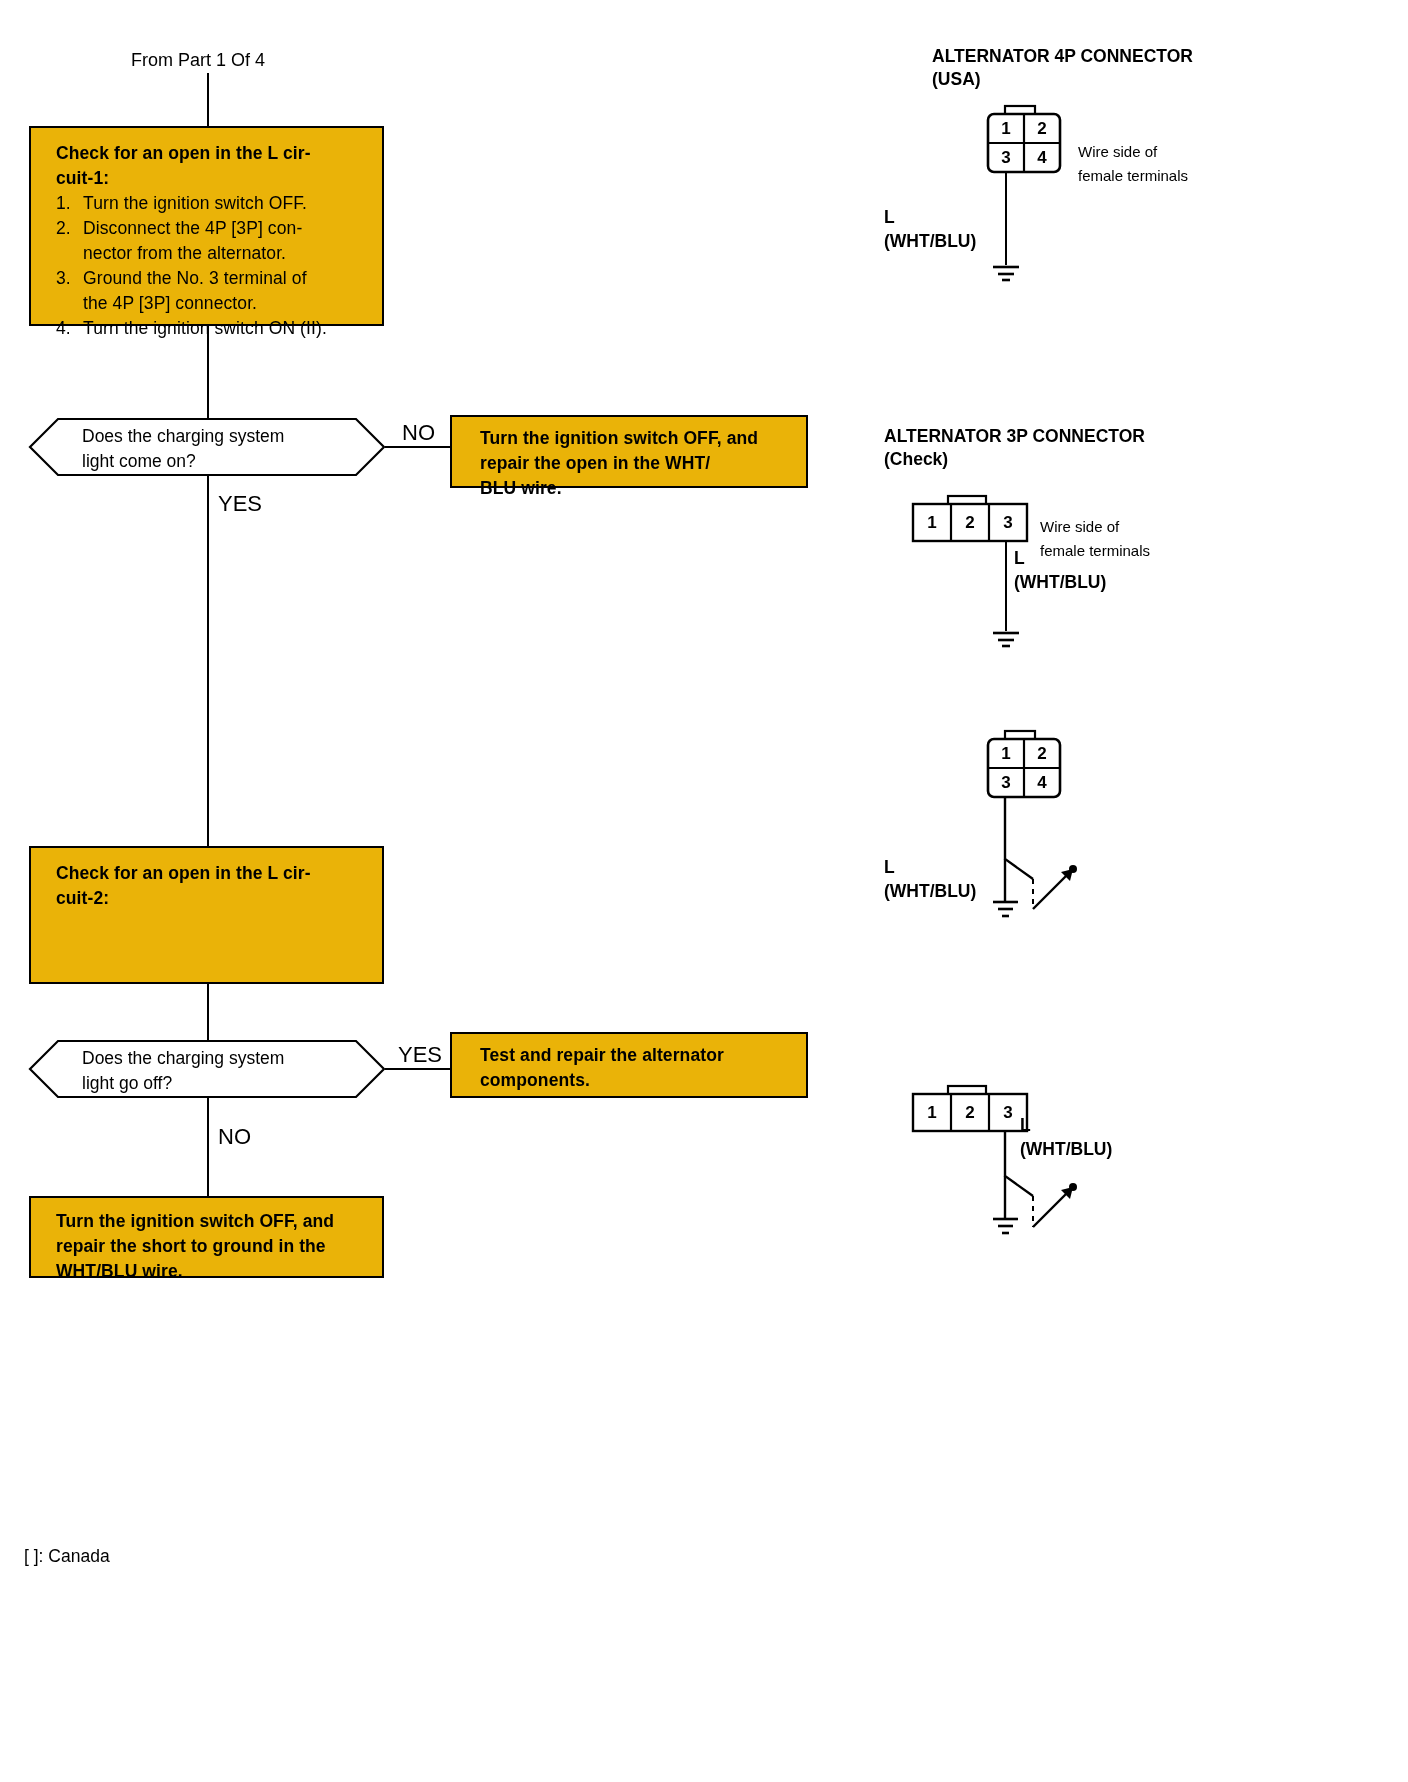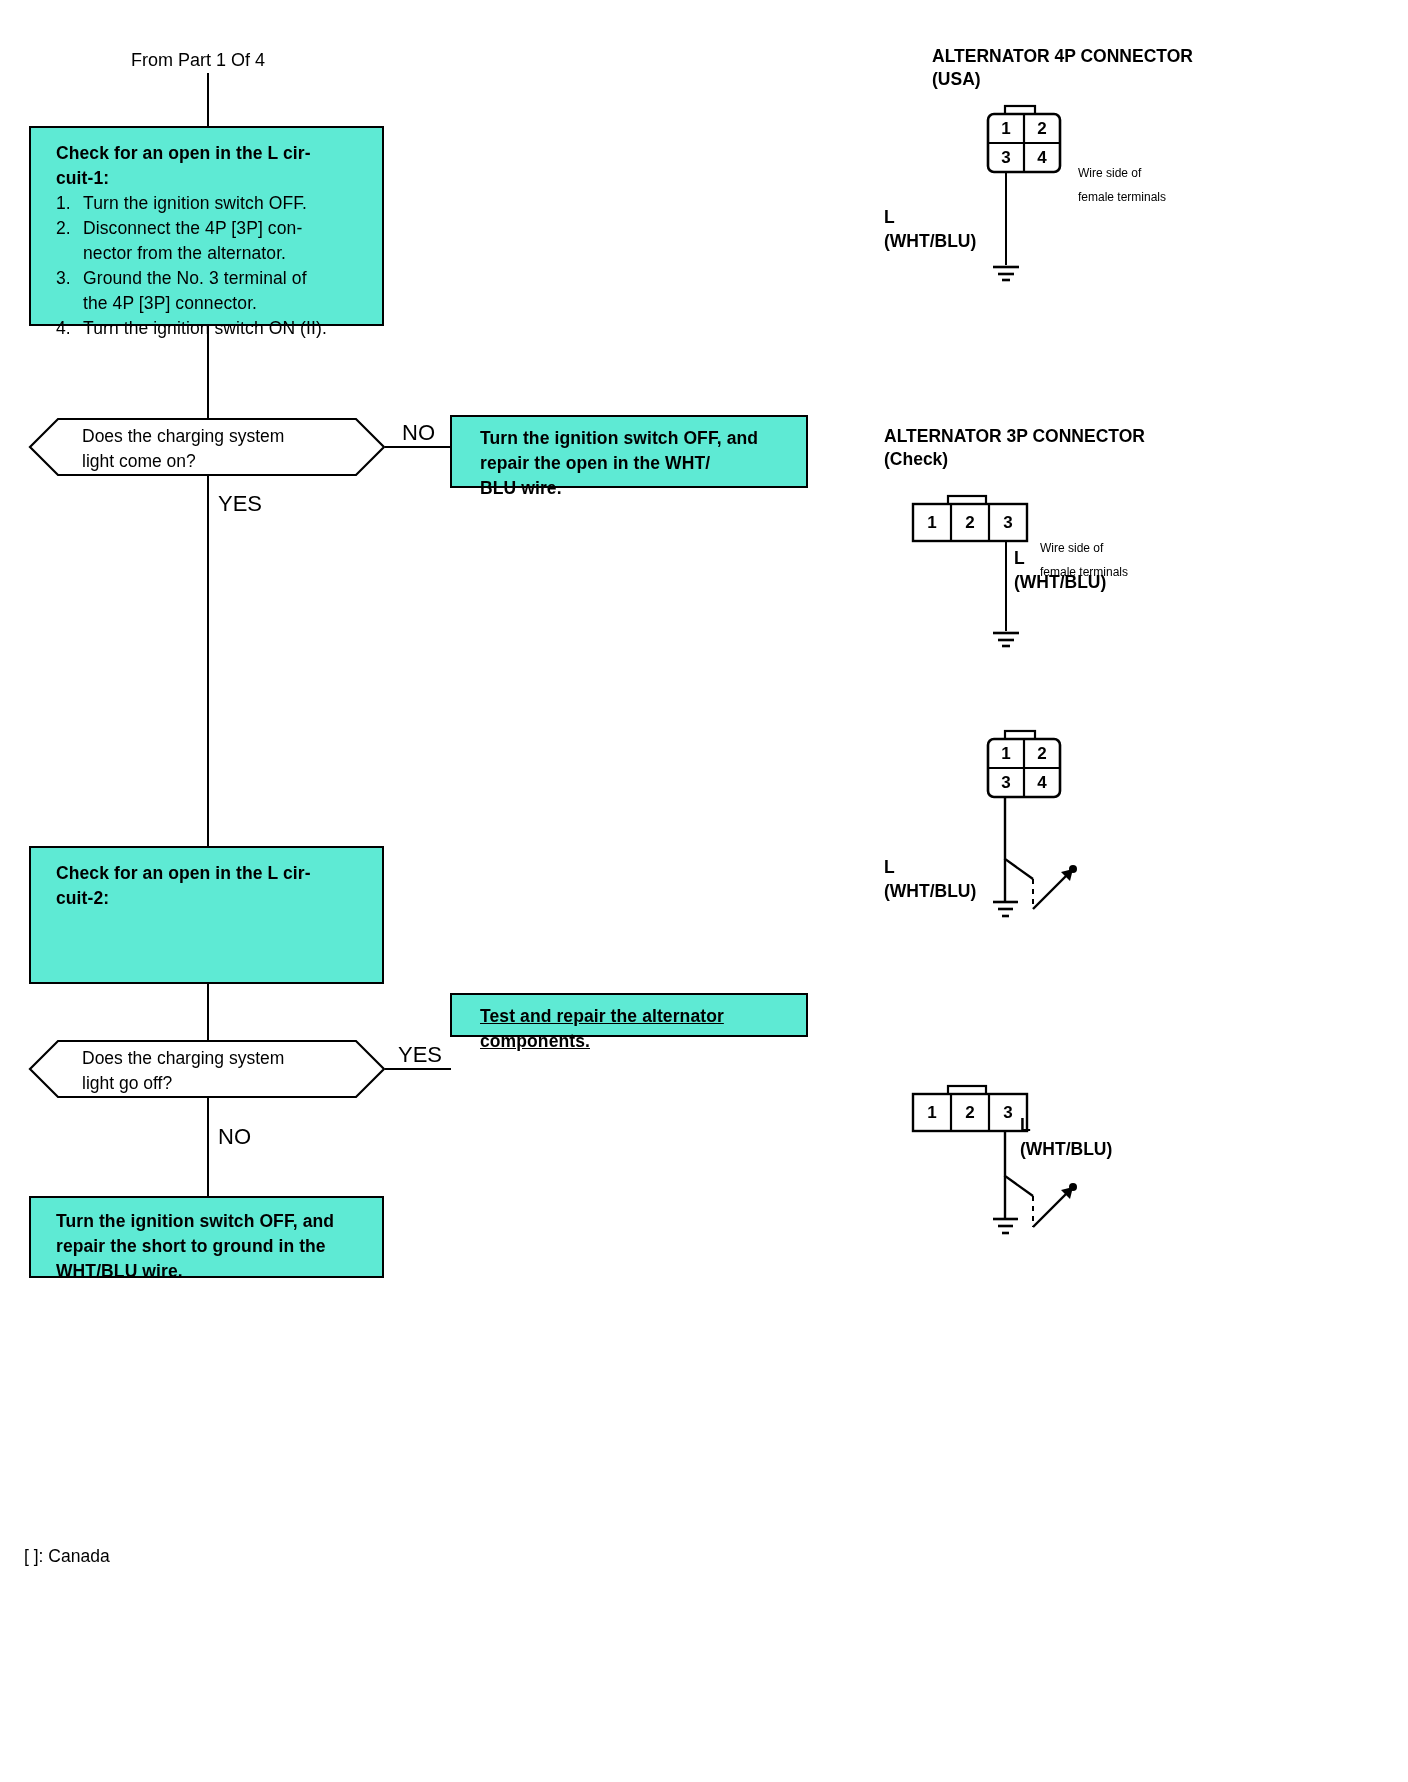--- a/index.html
+++ b/index.html
@@ -1,33 +1,33 @@
 <!DOCTYPE html>
 <html><head>
 <meta charset="utf-8">
 <style>
   html,body{margin:0;padding:0;background:#fff;}
   body{width:1408px;height:1782px;position:relative;
        font-family:"Liberation Sans", sans-serif;color:#000;}
   .abs{position:absolute;}
-  .box{border:2px solid #000;box-sizing:border-box;background:#5eead4;}
+  .box{border:2px solid #000;box-sizing:border-box;background:#eab308;}
   .bold{font-weight:bold;}
   .txt{font-size:17.5px;line-height:25px;letter-spacing:.1px;}
   .vline{position:absolute;width:2px;background:#000;}
   .hline{position:absolute;height:2px;background:#000;}
   .numlist{display:flex;}
   .numlist .n{width:27px;flex:0 0 27px;}
   .numlist .t{flex:1;}
   svg{display:block;overflow:visible;}
   .hexwrap{position:absolute;}
   .hextxt{position:absolute;font-size:17.5px;line-height:25px;}
   .lbl{position:absolute;font-size:22px;}
   .conn-title{position:absolute;font-weight:bold;font-size:17.5px;line-height:23px;}
   .wiretxt{position:absolute;font-weight:bold;font-size:17.5px;line-height:24px;}
-  .sidetxt{position:absolute;font-size:12px;line-height:24px;margin-top:21px;}
+  .sidetxt{position:absolute;font-size:15px;line-height:24px;}
   .cellnum{font-weight:bold;font-size:17px;display:flex;align-items:center;justify-content:center;}
   .footnote{position:absolute;font-size:17.5px;}
 </style>
 </head>
 <body>
 
 <div class="lbl" style="left:131px;top:50px;font-size:18px;">
   <span>From Part 1 Of 4</span>
 </div>
 <div class="vline" style="left:207px;top:73px;height:53px;"></div>
@@ -100,21 +100,21 @@
   </svg>
 </div>
 <div class="hextxt" style="left:82px;top:1046px;">
   <div>Does the charging system</div>
   <div>light go off?</div>
 </div>
 
 <div class="hline" style="left:385px;top:1068px;width:66px;"></div>
 <div class="lbl" style="left:398px;top:1042px;">YES</div>
 
-<div class="box abs" style="left:450px;top:993px;width:358px;height:44px;text-decoration:underline;">
+<div class="box abs" style="left:450px;top:1032px;width:358px;height:66px;">
   <div class="txt bold" style="padding:9px 0 0 28px;">
     <div>Test and repair the alternator</div>
     <div>components.</div>
   </div>
 </div>
 
 <div class="vline" style="left:207px;top:1098px;height:98px;"></div>
 <div class="lbl" style="left:218px;top:1124px;">NO</div>
 
 <div class="box abs" style="left:29px;top:1196px;width:355px;height:82px;">

